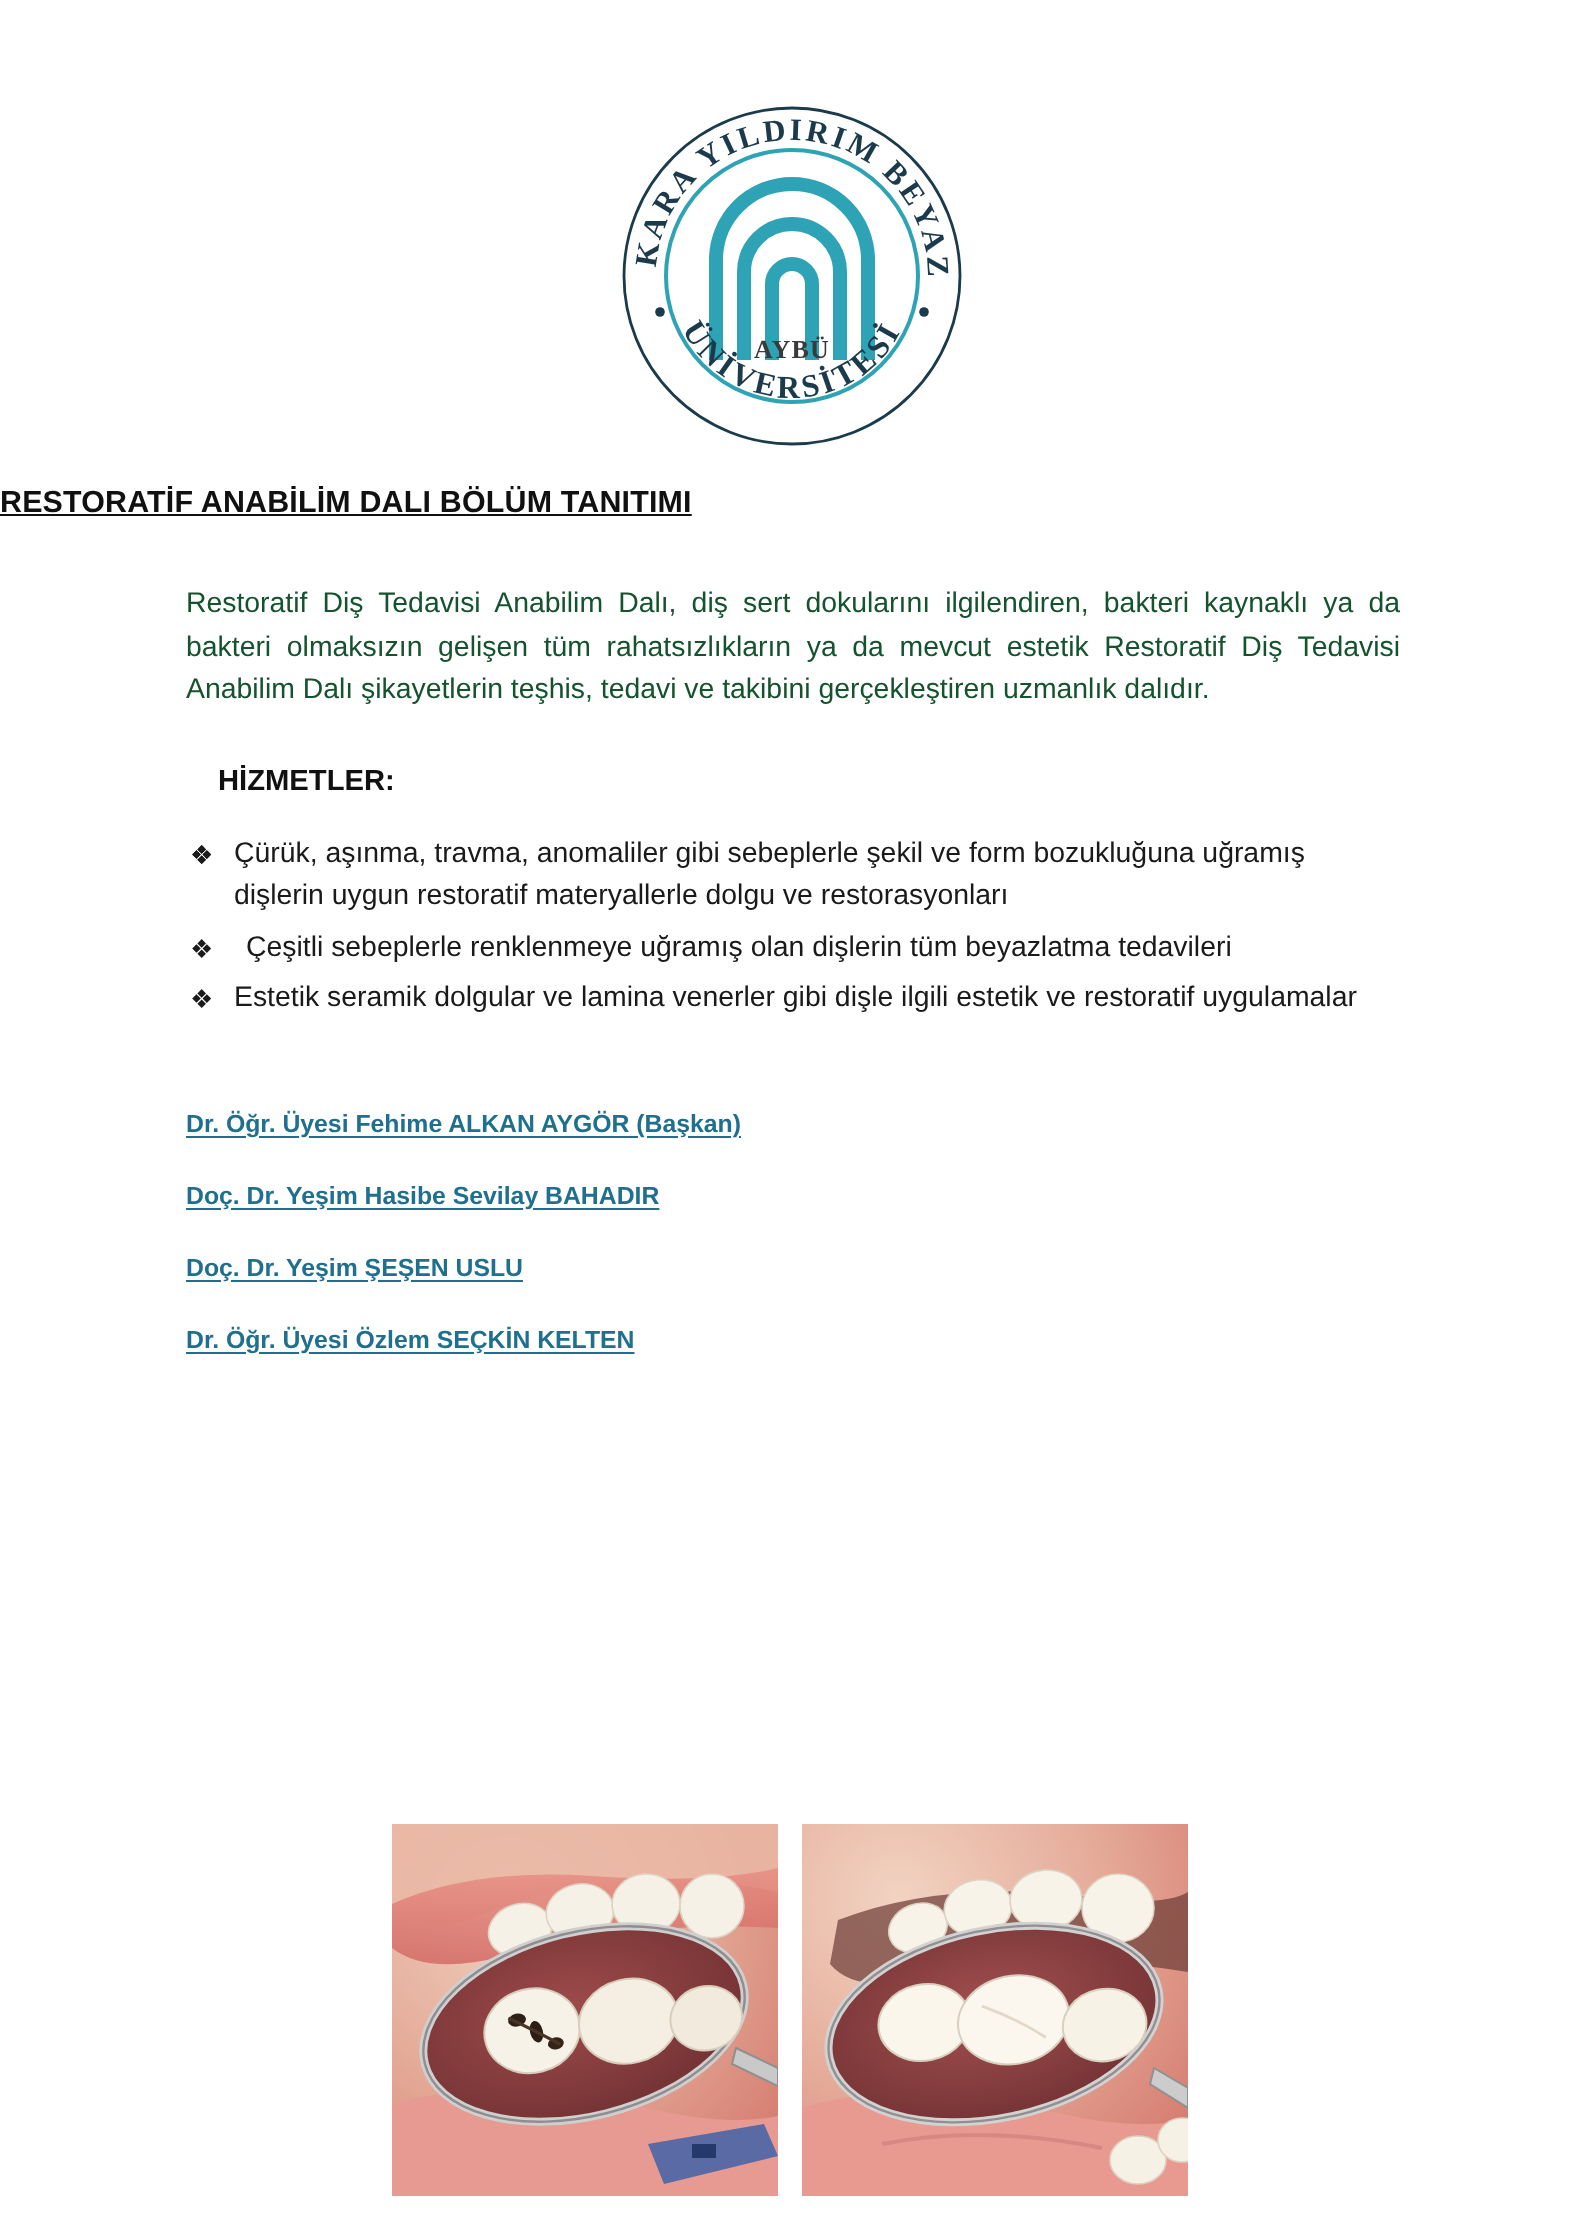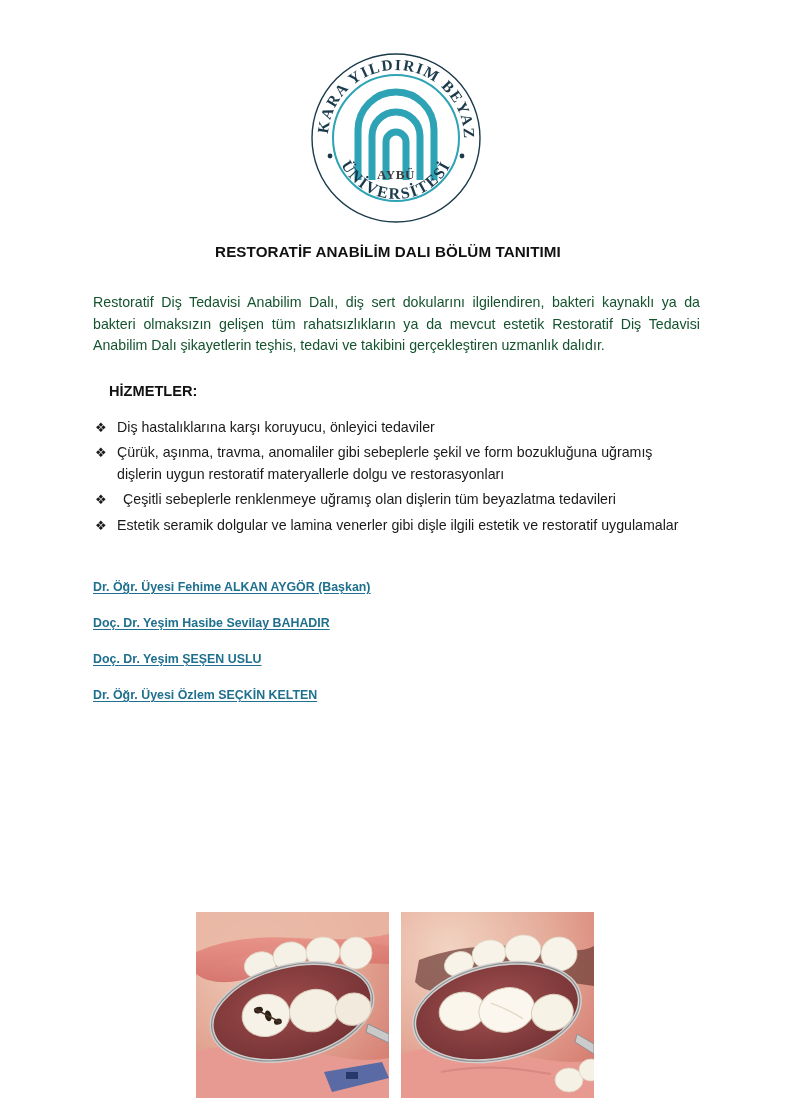--- a/index.html
+++ b/index.html
@@ -32,25 +32,25 @@
     height: 172px;
   }
   .seal svg { display: block; }
 
   
   .doc-title {
     position: absolute;
     left: 0;
     right: 16px;
     top: 243px;
-    text-align: center;
     font-size: 15.2px;
     font-weight: bold;
     letter-spacing: 0.1px;
     color: #111111;
+    text-decoration: underline;
   }
 
   
   .content {
     position: absolute;
     left: 93px;
     top: 292px;
     width: 607px;
   }
 
@@ -178,21 +178,20 @@
 
 <div class="content">
 
   <p class="intro-para">Restoratif Diş Tedavisi Anabilim Dalı, diş sert dokularını ilgilendiren, bakteri kaynaklı ya da bakteri olmaksızın gelişen tüm rahatsızlıkların ya da mevcut estetik Restoratif Diş Tedavisi Anabilim Dalı şikayetlerin teşhis, tedavi ve takibini gerçekleştiren uzmanlık dalıdır.</p>
 
   <h2 class="section-head hizmetler">HİZMETLER:</h2>
 
   <ul class="bullet-list">
     <li class="bullet-item">
       <span class="bullet-glyph">❖</span>
-      <span>Diş hastalıklarına karşı koruyucu, önleyici tedaviler</span>
     </li>
     <li class="bullet-item">
       <span class="bullet-glyph">❖</span>
       <span>Çürük, aşınma, travma, anomaliler gibi sebeplerle şekil ve form bozukluğuna uğramış dişlerin uygun restoratif materyallerle dolgu ve restorasyonları</span>
     </li>
     <li class="bullet-item justified">
       <span class="bullet-glyph">❖</span>
       <span>Çeşitli sebeplerle renklenmeye uğramış olan dişlerin tüm beyazlatma tedavileri</span>
     </li>
     <li class="bullet-item">

